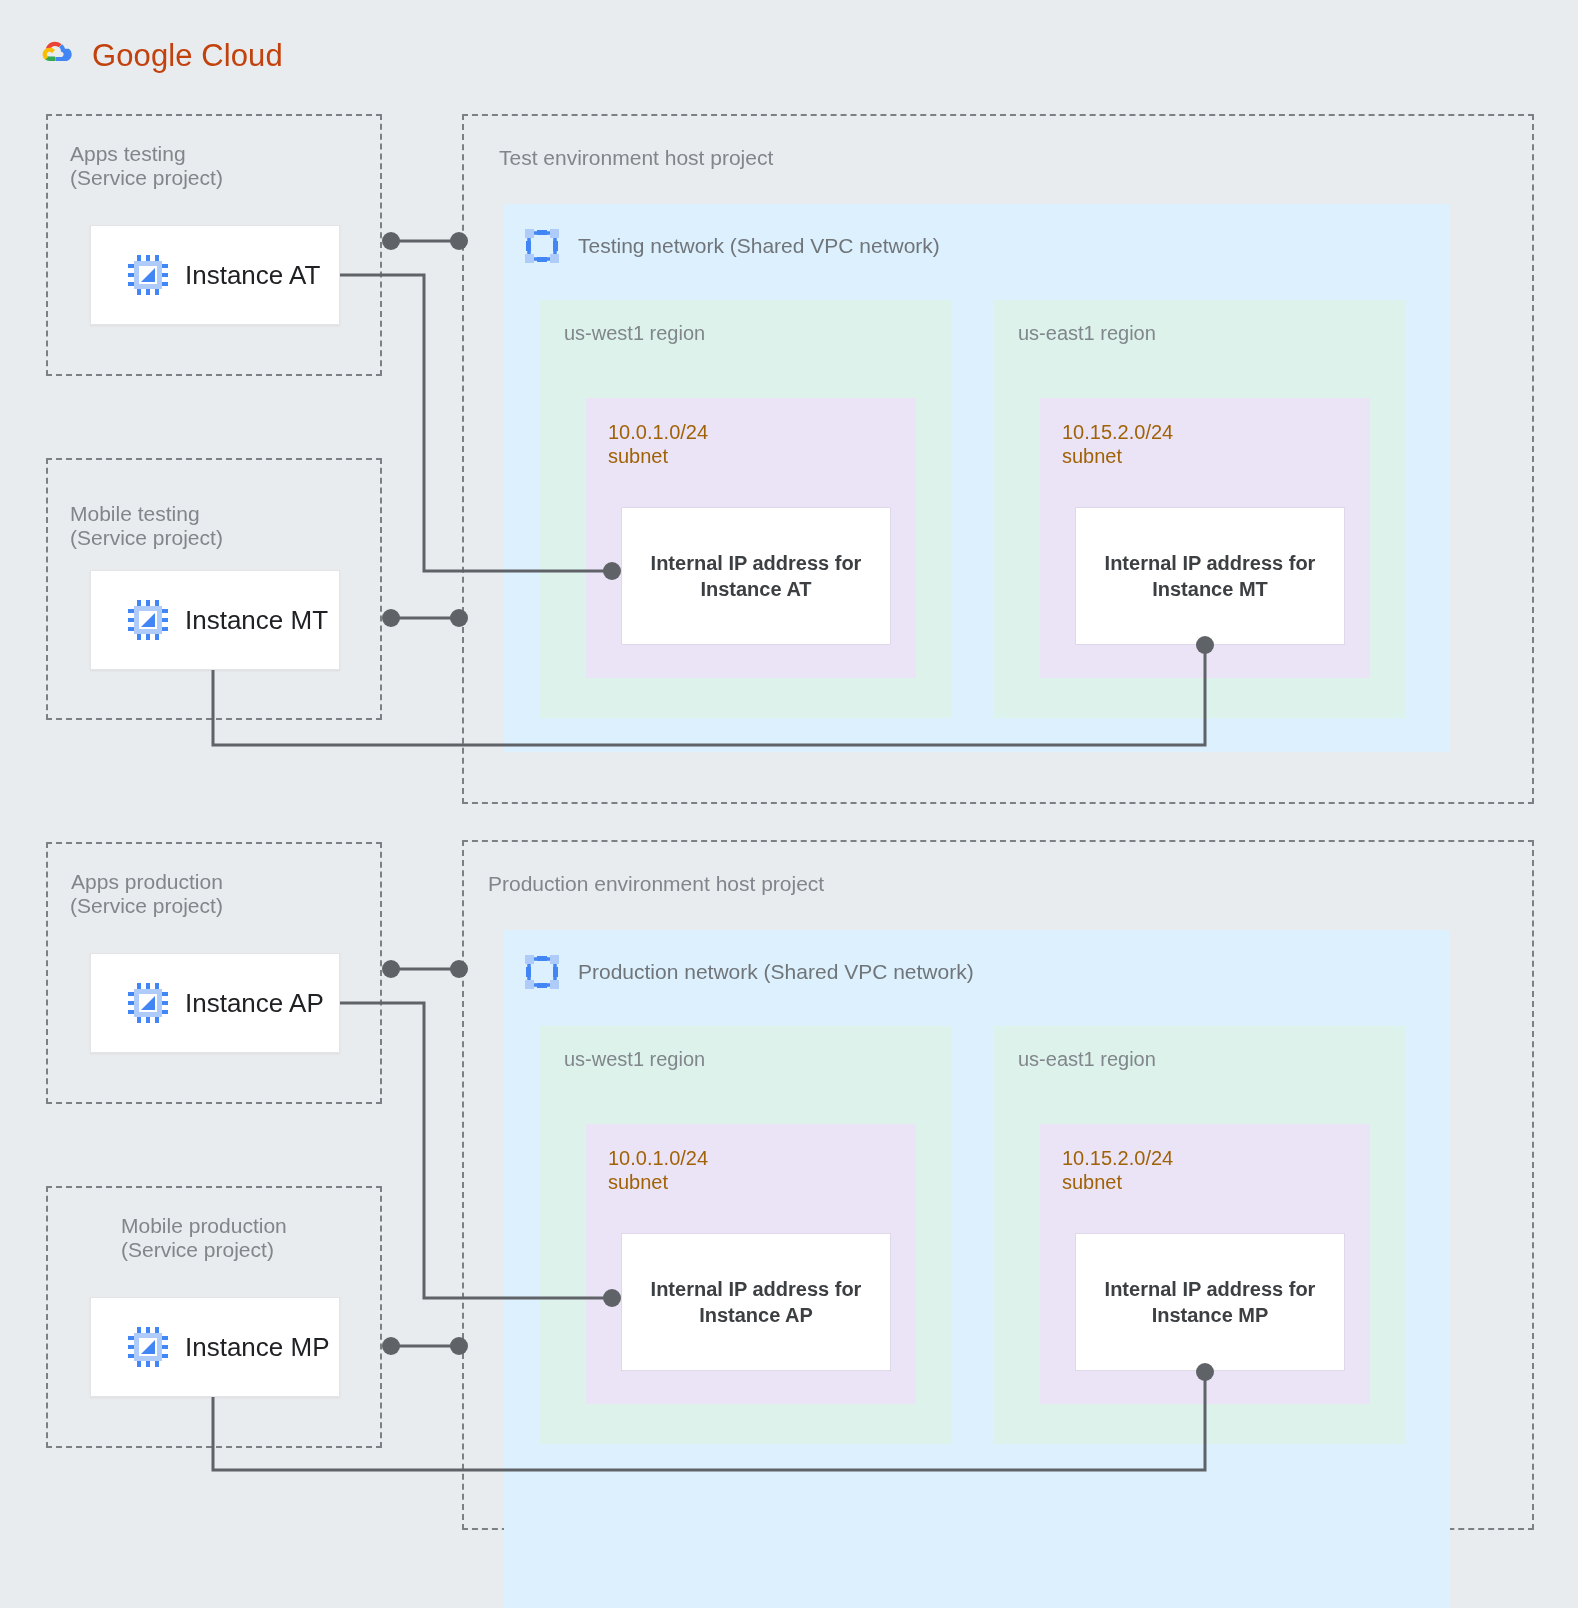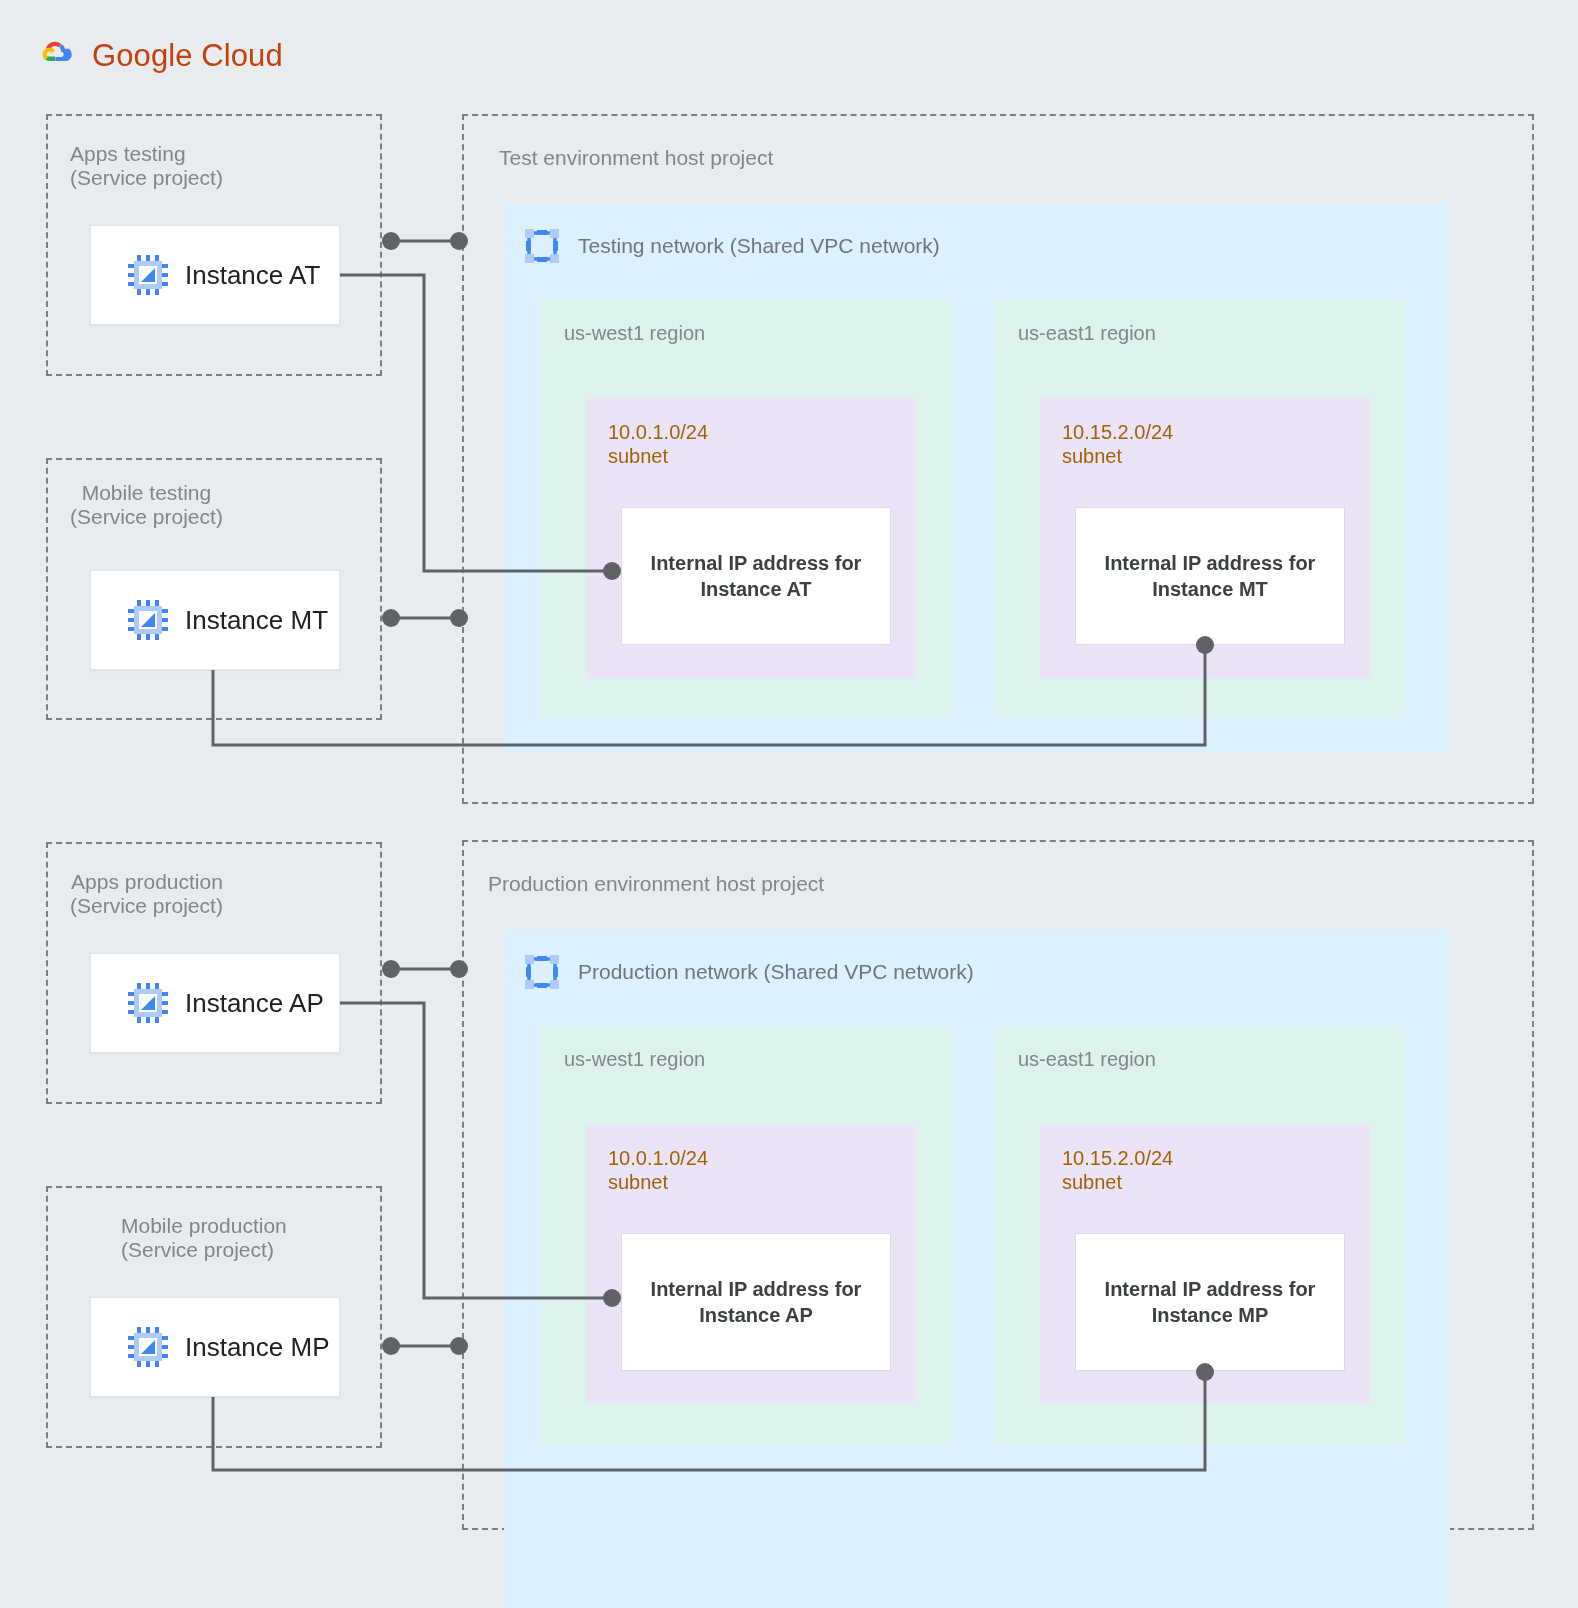--- a/index.html
+++ b/index.html
@@ -88,21 +88,21 @@
         </g>
         <rect x="9" y="9" width="28" height="28" fill="#aecbfa"></rect>
         <rect x="14" y="14" width="18" height="18" fill="#ffffff"></rect>
         <path d="M16 30 L30 30 L30 16 Z" fill="#4285f4"></path>
       </svg>
     </span>
     <span class="vmlabel">Instance AT</span>
   </div>
 
   <div class="dash" style="left:46px;top:458px;width:336px;height:262px;">
-    <div class="hdr" style="left:22px;top:21px;text-align:center;">Mobile testing
+    <div class="hdr" style="left:22px;top:42px;">Mobile testing
 (Service project)</div>
   </div>
   <div class="vmbox" style="left:90px;top:570px;width:250px;height:100px;">
     <span class="vmicon">
       <svg viewBox="0 0 46 46" width="46" height="46">
         <g fill="#4285f4">
           <rect x="12" y="3" width="4" height="7"></rect>
             <rect x="21" y="3" width="4" height="7"></rect>
             <rect x="30" y="3" width="4" height="7"></rect>
           <rect x="12" y="36" width="4" height="7"></rect>

